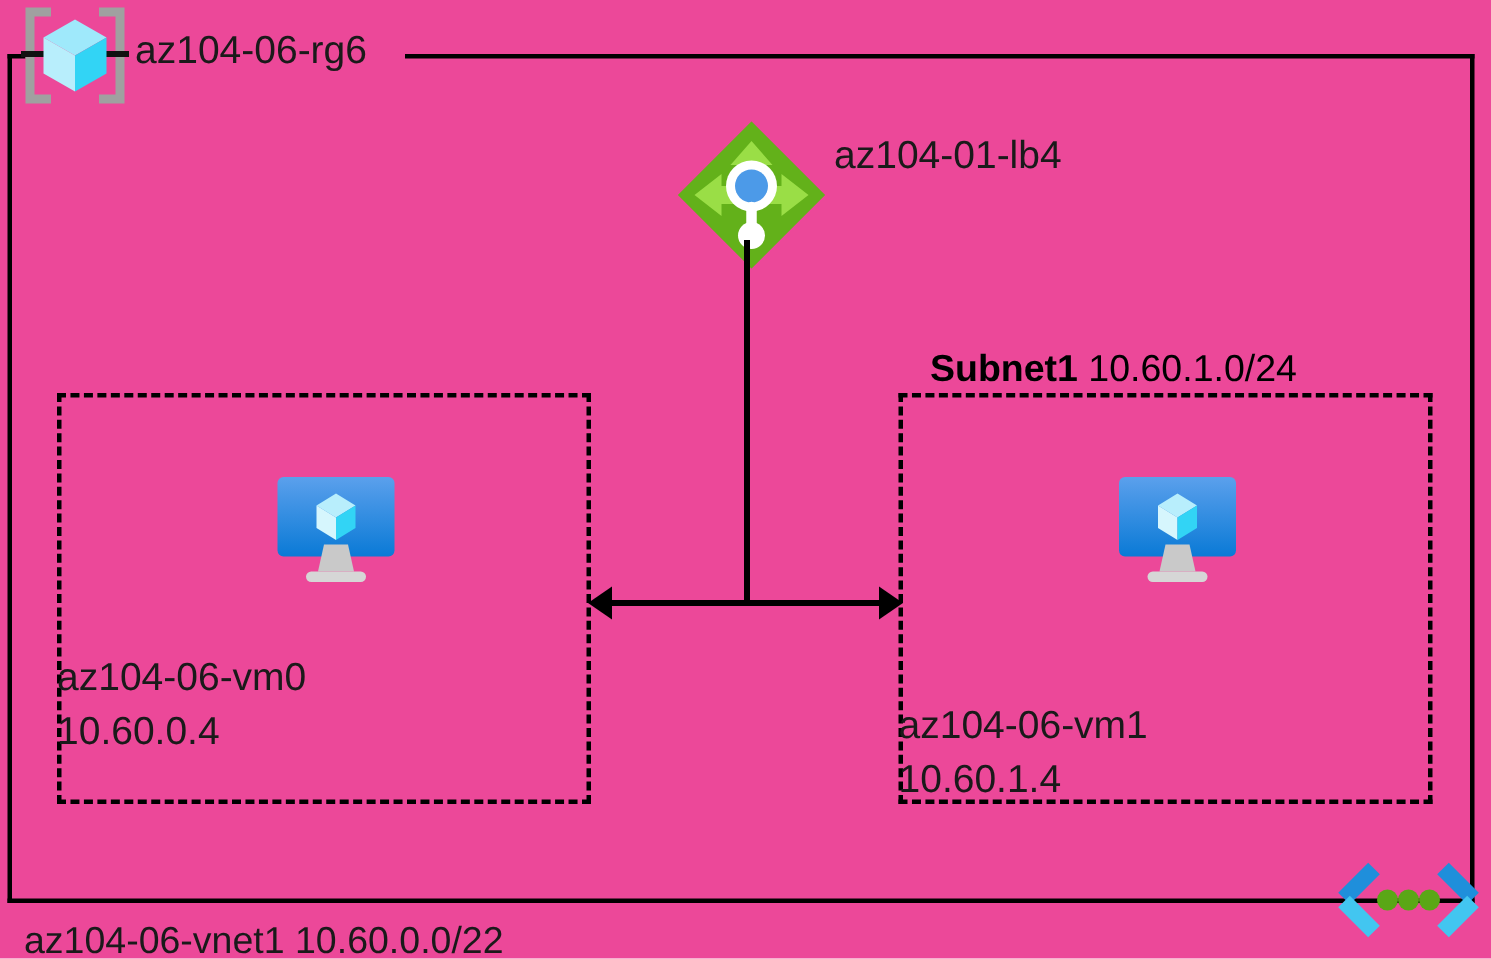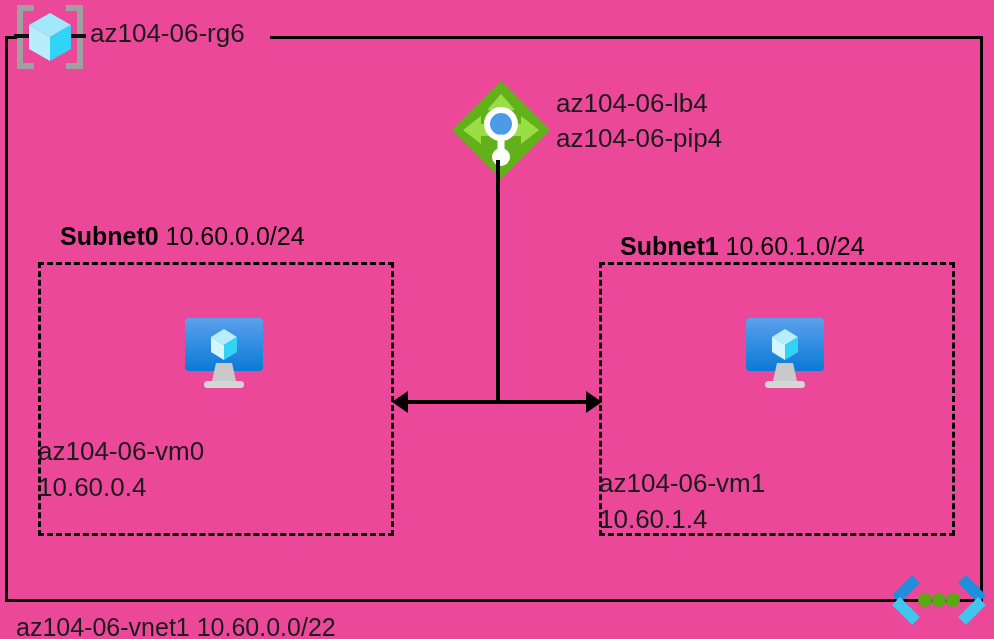--- a/index.html
+++ b/index.html
@@ -237,29 +237,24 @@
       </g>
 
       <circle cx="52" cy="46" r="17" fill="#ffffff"></circle>
       <circle cx="52" cy="46" r="11" fill="#4c9ae8"></circle>
 
       <path d="M52 60 L52 76" stroke="#ffffff" stroke-width="7" stroke-linecap="round"></path>
       <circle cx="52" cy="79" r="9" fill="#ffffff"></circle>
     </svg>
   </div>
   <div class="lb-labels">
-    <div>az104-06-lb4</div>
-    <div>az104-06-pip4</div>
+    <div>az104-01-lb4</div>
   </div>
   <div class="lb-stem"></div>
 
-  <div class="subnet-title" id="subnet0-title">
-    <span class="name">Subnet0 </span>
-    <span class="cidr">10.60.0.0/24</span>
-  </div>
   <div class="subnet-box" id="subnet0-box"></div>
   <div class="vm-icon" id="vm0-icon">
     <svg viewBox="0 0 92 78" width="92" height="78">
       <defs>
         <linearGradient id="vmgrad0" x1="0" y1="0" x2="0" y2="1">
           <stop offset="0%" stop-color="#5ba0ec"></stop>
           <stop offset="100%" stop-color="#0a7ad6"></stop>
         </linearGradient>
       </defs>
       <rect x="7" y="3" width="78" height="53" rx="4" fill="url(#vmgrad0)"></rect>

